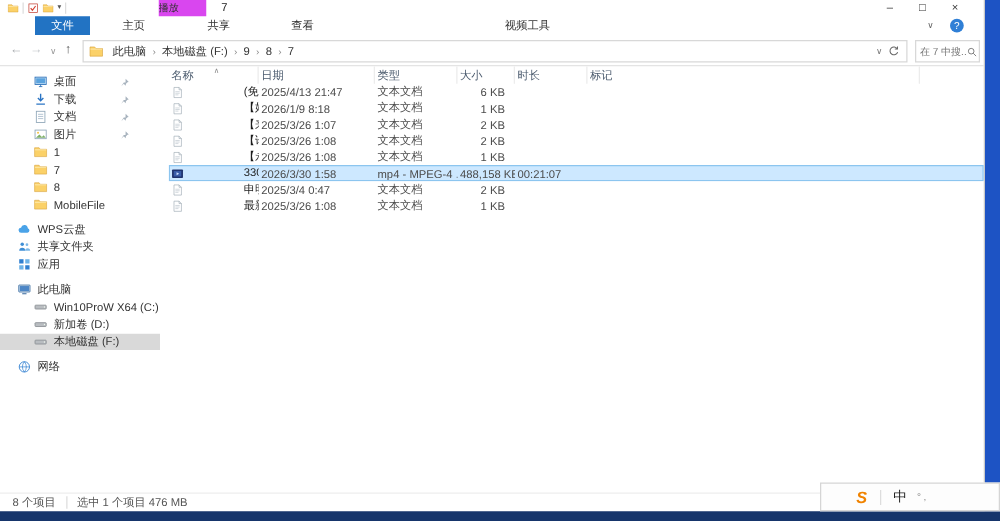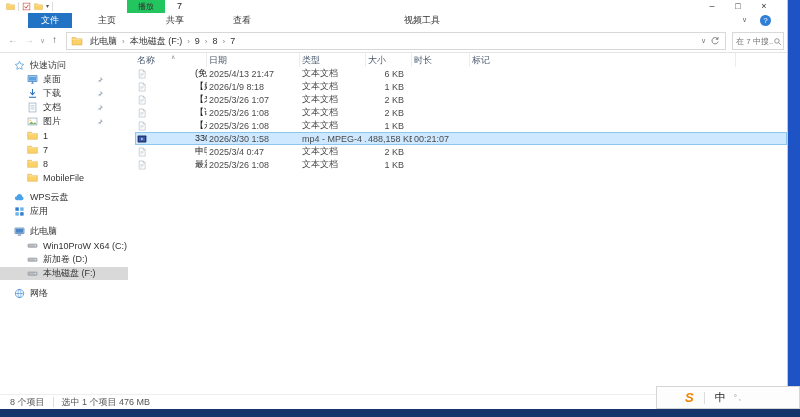--- a/index.html
+++ b/index.html
@@ -10,22 +10,22 @@
             display:flex; flex-direction:column; border-right:1px solid #c9c9c9; }
   .deskstrip { position:absolute; left:788px; top:0; width:12px; height:409px; background:#1d53c4; }
   .taskbar { position:absolute; left:0; top:409px; width:800px; height:8px; background:#16356b; }
 
   
   .titlebar { position:relative; height:13px; flex:none; }
   .qat { position:absolute; left:6px; top:2px; display:flex; align-items:center; gap:3px; }
   .qbtn svg { width:9px; height:9px; display:block; }
   .qcaret { font-size:6px; color:#555; line-height:9px; }
   .qsep { width:1px; height:9px; background:#ddd; }
-  .ctxtab { position:absolute; left:127px; top:0; width:38px; height:13px; background:#22c55e;
-            color:#333; font-size:8px; text-align:center; line-height:13px; overflow:hidden; white-space:nowrap; }
+  .ctxtab { position:absolute; left:127px; top:0; width:38px; height:13px; background:#d946ef;
+            color:#333; font-size:8px; line-height:13px; overflow:hidden; white-space:nowrap; }
   .wtitle { position:absolute; left:177px; top:1px; font-size:9px; color:#222; }
   .caption { position:absolute; right:10px; top:0; display:flex; }
   .cap { width:26px; height:13px; text-align:center; font-size:9px; line-height:12px; color:#333; cursor:default; }
 
   
   .menubar { position:relative; height:16px; flex:none; }
   .filebtn { position:absolute; left:28px; top:0; width:44px; height:15px; background:#2273c3;
              color:#fff; font-size:9px; text-align:center; line-height:15px; overflow:hidden; white-space:nowrap; }
   .mtab { position:absolute; top:0; height:15px; font-size:9px; line-height:15px; color:#333; white-space:nowrap; }
   .t1 { left:98px; } .t2 { left:166px; } .t3 { left:233px; } .t4 { left:404px; }
@@ -177,29 +177,20 @@
             <svg viewBox="0 0 16 16">
               <circle cx="7" cy="7" r="4" fill="none" stroke="#6b6b6b" stroke-width="1.2"></circle>
               <path d="M10 10l4 4" stroke="#6b6b6b" stroke-width="1.2"></path>
             </svg>
           </span>
       </div>
     </div>
 
     <div class="main">
       <div class="sidebar" id="sidebar">
-          <div class="sitem lv0">
-    <span class="sicon">
-              <svg viewBox="0 0 16 16">
-                <path d="M8 1.8l1.9 3.9 4.3.6-3.1 3 .7 4.3L8 11.6l-3.8 2 .7-4.3-3.1-3 4.3-.6z" fill="none" stroke="#4f9bd8" stroke-width="1.1"></path>
-              </svg>
-            </span>
-    <span class="slabel">快速访问</span>
-
-  </div>
           <div class="sitem lv1">
     <span class="sicon">
               <svg viewBox="0 0 16 16">
                 <rect x="1.5" y="2.5" width="13" height="8.5" fill="#cfe6f7" stroke="#2a6fb8"></rect>
                 <rect x="2.8" y="3.8" width="10.4" height="5.9" fill="#5aa2dd"></rect>
                 <path d="M6 13.5h4M8 11v2.5" stroke="#2a6fb8"></path>
               </svg>
             </span>
     <span class="slabel">桌面</span>
     <span class="spin">
@@ -291,20 +282,32 @@
     <span class="slabel">MobileFile</span>
 
   </div>
           <div class="sitem lv0 gap">
     <span class="sicon">
               <svg viewBox="0 0 16 16">
                 <path d="M4.5 12a3 3 0 01-.4-6A4 4 0 0112 6.6 2.8 2.8 0 0111.6 12z" fill="#4aa3e8"></path>
               </svg>
             </span>
     <span class="slabel">WPS云盘</span>
+
+  </div>
+          <div class="sitem lv0">
+    <span class="sicon">
+              <svg viewBox="0 0 16 16">
+                <circle cx="5.5" cy="5" r="2" fill="#3f8fd6"></circle>
+                <path d="M2 12.5a3.5 3.5 0 017 0z" fill="#3f8fd6"></path>
+                <circle cx="11" cy="5.5" r="1.6" fill="#7db9e8"></circle>
+                <path d="M8.8 12.5a3 3 0 016 0z" fill="#7db9e8"></path>
+              </svg>
+            </span>
+    <span class="slabel">共享文件夹</span>
 
   </div>
           <div class="sitem lv0">
     <span class="sicon">
               <svg viewBox="0 0 16 16">
                 <rect x="2" y="2" width="5" height="5" fill="#2f7fd0"></rect>
                 <rect x="9" y="2" width="5" height="5" fill="#6db3e8"></rect>
                 <rect x="2" y="9" width="5" height="5" fill="#6db3e8"></rect>
                 <rect x="9" y="9" width="5" height="5" fill="#2f7fd0"></rect>
               </svg>

